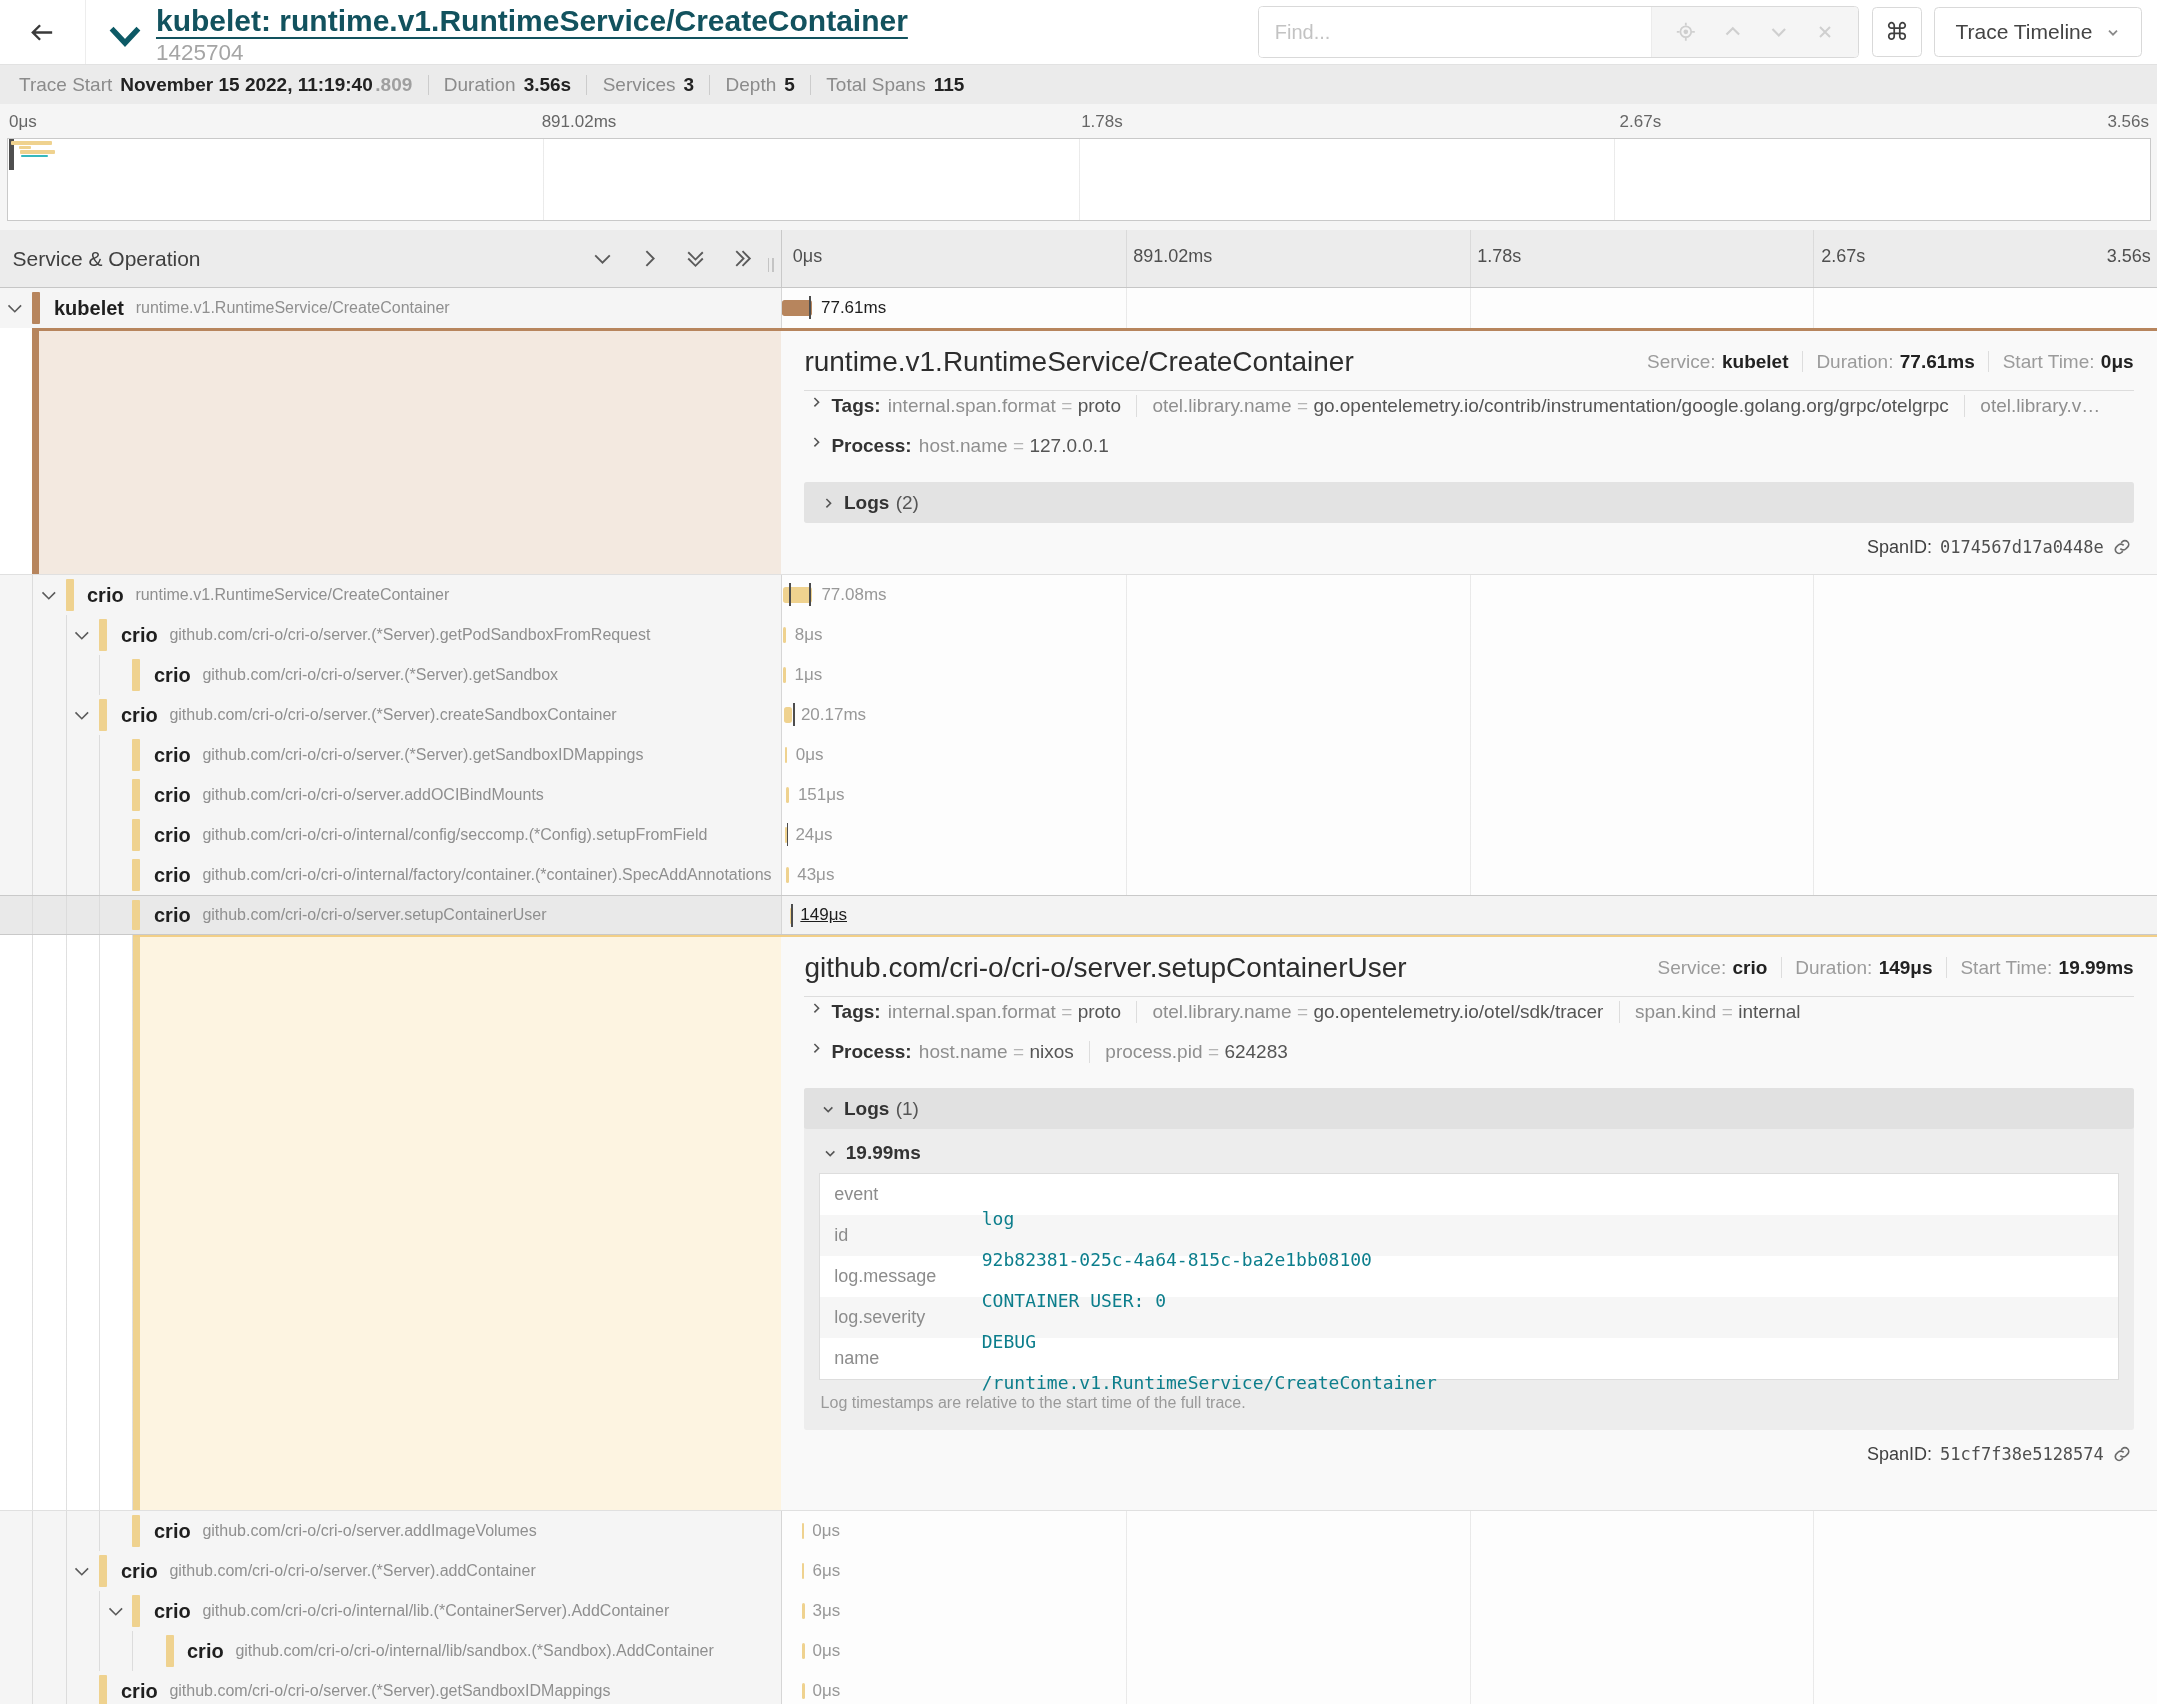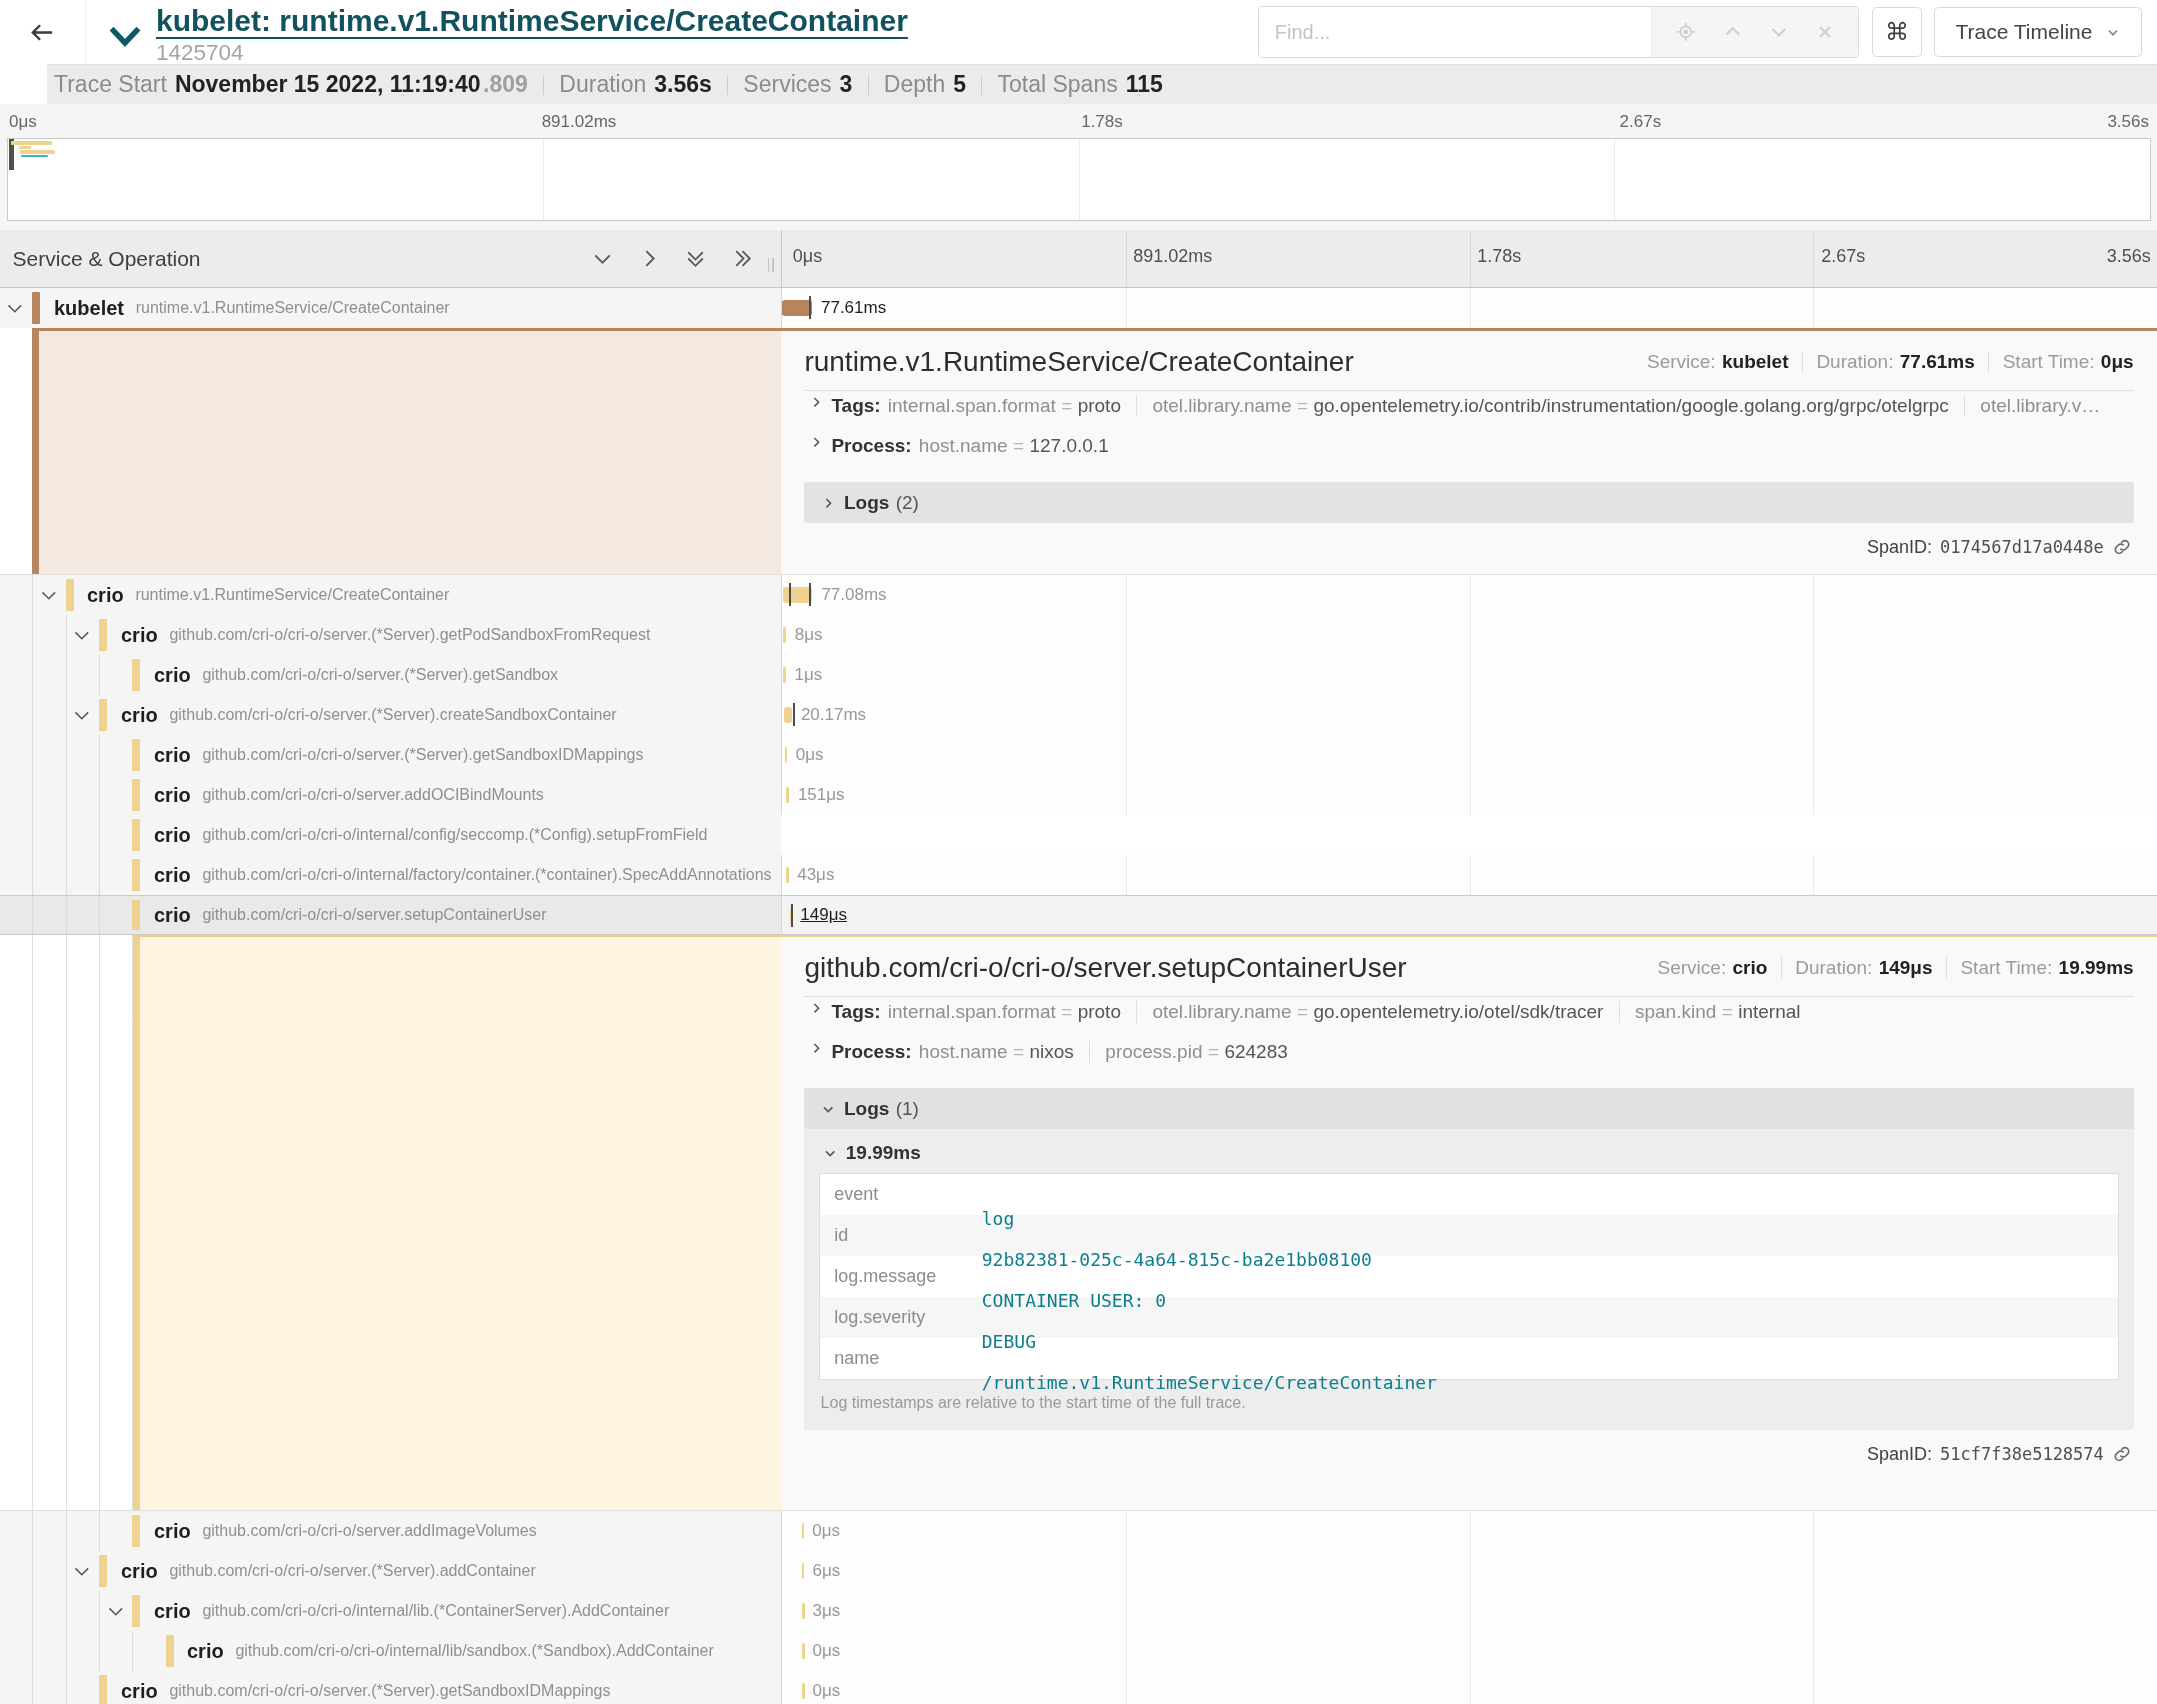--- a/index.html
+++ b/index.html
@@ -16,21 +16,21 @@
   .traceid { font-size:22.5px; color:#a5a5a5; margin-top:1.8px; }
   .hdr-right { margin-left:auto; display:flex; align-items:center; gap:12.6px; margin-right:16px; }
   .findwrap { display:flex; align-items:stretch; border:0.9px solid #d9d9d9; border-radius:4.5px; height:52px; overflow:hidden; background:#fff; }
   .findwrap input { border:none; outline:none; width:392px; padding:0 16px; font-size:20px; font-family:inherit; color:#333; background:#fff; }
   .findwrap input::placeholder { color:#c3c3c3; }
   .findicons { display:flex; align-items:center; gap:25px; background:#f5f5f5; padding:0 23.4px; border-left:0.9px solid #ececec; }
   .kbd { width:50px; height:50px; border:0.9px solid #d9d9d9; border-radius:4.5px; display:grid; place-items:center; font-size:24px; color:#3f3f3f; background:#fff; cursor:pointer; }
   .ttbtn { height:50px; padding:8px 20px; border:0.9px solid #d9d9d9; border-radius:4.5px; background:#fff; display:flex; align-items:center; gap:12.6px; font-size:21px; color:#444; cursor:pointer; white-space:nowrap; }
 
   
-  .summary { height:40px; background:#ebebeb; display:flex; align-items:center; padding-left:7px; font-size:23px; color:#8b8b8b; border-top:0.9px solid #e2e2e2;margin-left:47px; }
+  .summary { height:40px; background:#ebebeb; display:flex; align-items:center; padding-left:19px; font-size:19px; color:#8b8b8b; border-top:0.9px solid #e2e2e2; }
   .sumitem { display:flex; gap:8px; align-items:center; white-space:nowrap; }
   .sumitem b { color:#222; }
   .sumitem .suffix { color:#9f9f9f; font-weight:700; margin-left:-5.4px; }
   .sumsep { width:0.9px; height:20px; background:#ccc; margin:0 15.3px; }
 
   
   .mmap { height:126px; background:#f5f5f5; padding-top:4.5px; }
   .mlabels { position:relative; height:29px; font-size:17px; color:#666; }
   .mlabels span { position:absolute; top:3.6px; }
   .mbox { position:relative; margin:0 7.2px; height:83px; background:#fff; border:0.9px solid #c9c9c9;
@@ -465,20 +465,25 @@
         <div class="row">
           <div class="cn">
             <i class="guide" style="left: 32px;"></i>
             <i class="guide" style="left: 66px;"></i>
             <i class="guide" style="left: 99px;"></i>
             <span class="svcbar" style="left: 132px; background: rgb(239, 210, 143);"></span>
             <span class="rl" style="padding-left: 154px;">
               <span class="svc">crio</span>
               <span class="op">github.com/cri-o/cri-o/internal/config/seccomp.(*Config).setupFromField</span>
             </span>
+          </div>
+          <div class="ct">
+            <span class="tbar" style="left: 0.2%; width: 0.12%; background: rgb(239, 210, 143);"></span>
+            <span class="ttick" style="left: 0.34%;"></span>
+            <span class="tdur" style="left: calc(0.32% + 9px);">24μs</span>
           </div>
         </div>
         <div class="row">
           <div class="cn">
             <i class="guide" style="left: 32px;"></i>
             <i class="guide" style="left: 66px;"></i>
             <i class="guide" style="left: 99px;"></i>
             <span class="svcbar" style="left: 132px; background: rgb(239, 210, 143);"></span>
             <span class="rl" style="padding-left: 154px;">
               <span class="svc">crio</span>

